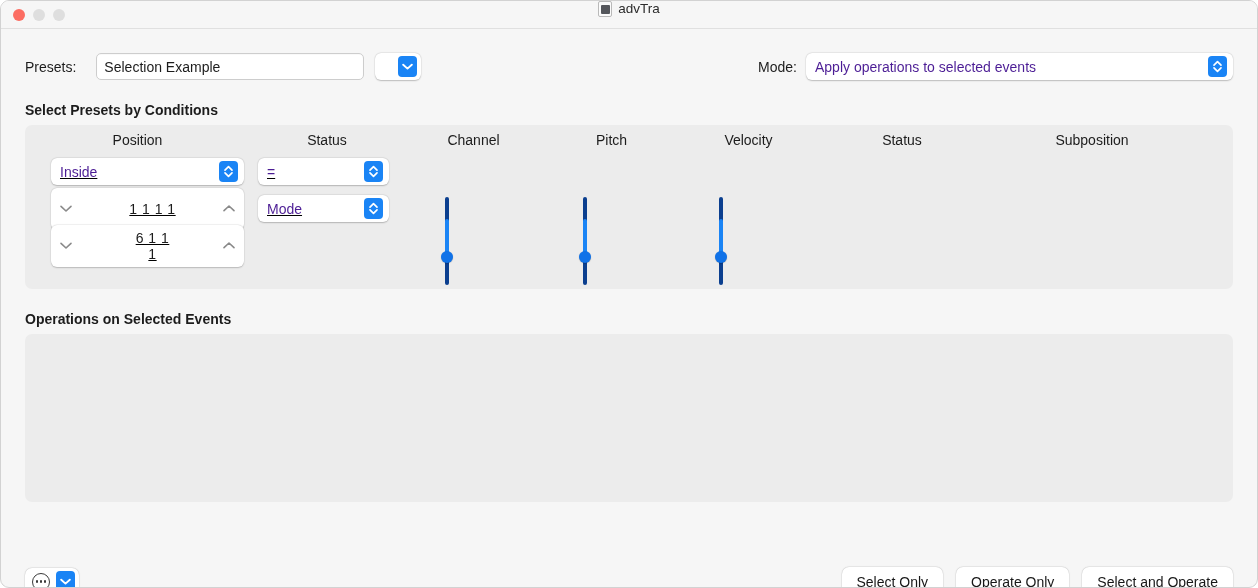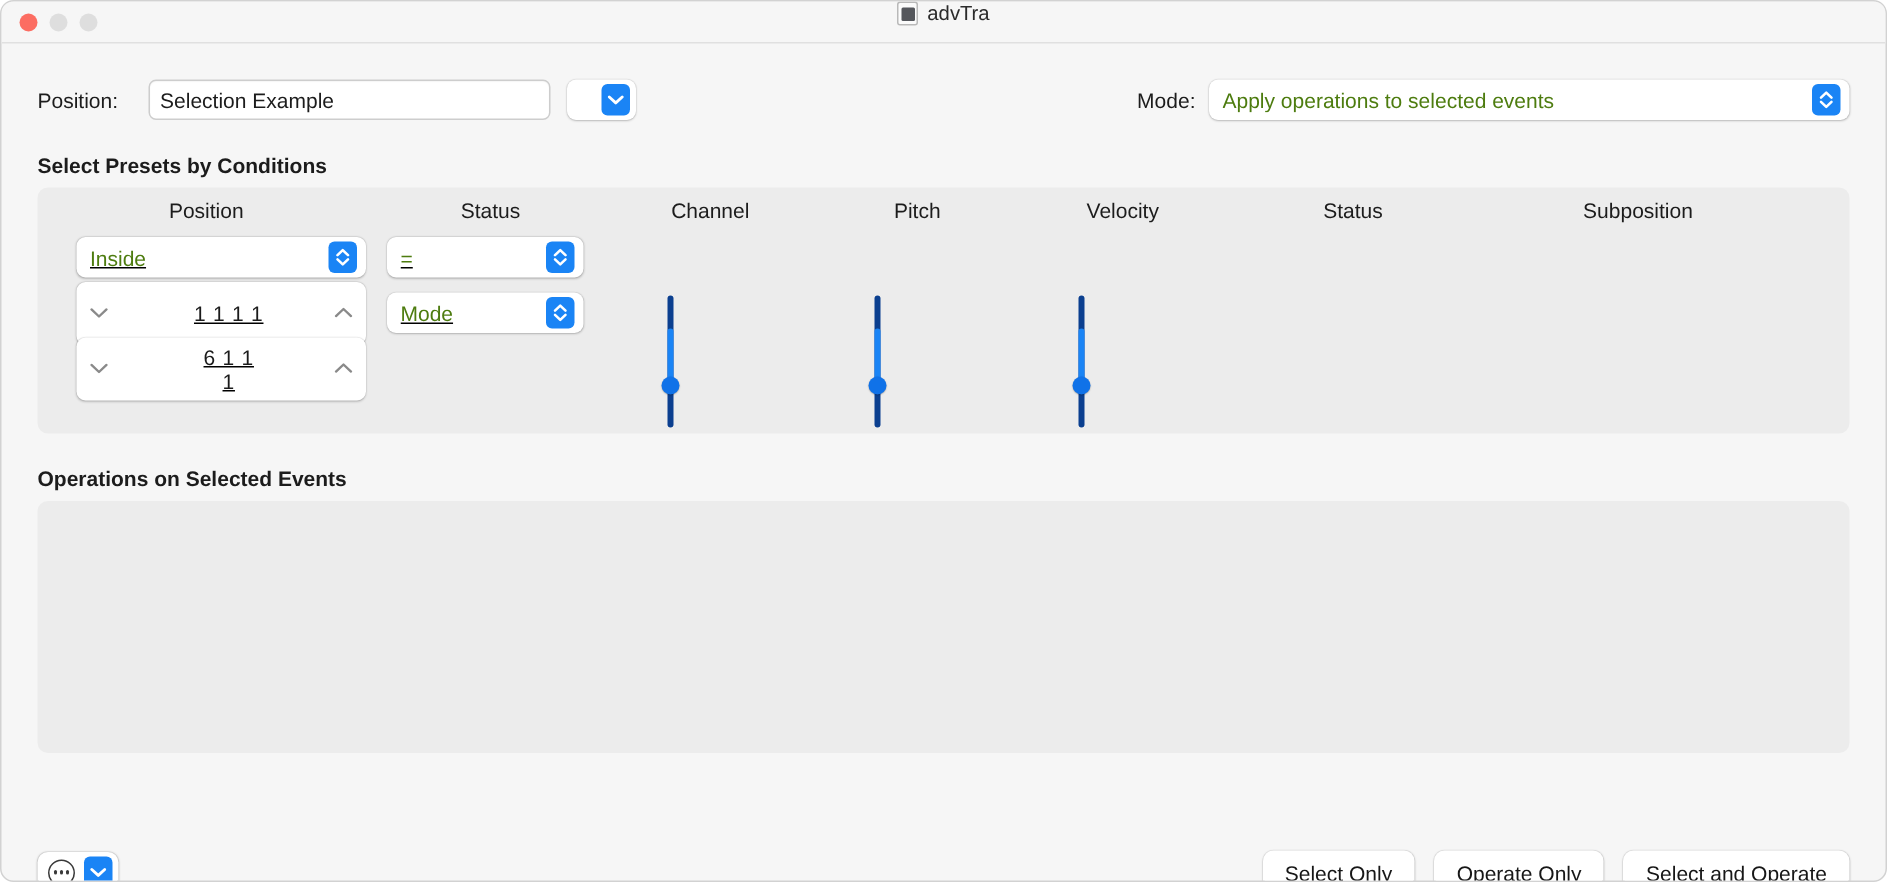--- a/index.html
+++ b/index.html
@@ -110,21 +110,21 @@
   .popbtn {
     height: 27px;
     background: #ffffff;
     border-radius: 6px;
     box-shadow: 0 0.5px 1.5px rgba(0,0,0,0.22), 0 0 0 0.5px rgba(0,0,0,0.05);
     display: flex;
     align-items: center;
     position: relative;
     padding: 0 6px 0 9px;
     font-size: 14px;
-    color: #4d7c0f;
+    color: #4c1d95;
   }
   .popbtn .txt { flex: 1; white-space: nowrap; overflow: hidden; }
 
   .bluebox {
     width: 19px; height: 21px;
     background: #1a84f5;
     border-radius: 4px;
     display: flex;
     flex-direction: column;
     align-items: center;
@@ -288,21 +288,21 @@
     </div>
     <div class="title-center">
       <span class="doc-icon"></span>
       <span class="title-text">advTra</span>
     </div>
   </div>
 
   <div class="content">
 
     <div class="row-top">
-      <span class="label">Position:</span>
+      <span class="label">Presets:</span>
       <div class="textfield" style="width:268px; margin-left:20px;">
         <span>Selection Example</span>
       </div>
       <div class="popbtn" style="width:46px; margin-left:11px; padding-left:0; padding-right:4px; justify-content:flex-end;">
         <span class="bluebox">
           <svg width="11" height="7" viewBox="0 0 11 7">
               <path d="M1.2 1.7 L5.5 5.6 L9.8 1.7" fill="none" stroke="#ffffff" stroke-width="1.9" stroke-linecap="round" stroke-linejoin="round"></path>
             </svg>
         </span>
       </div>

